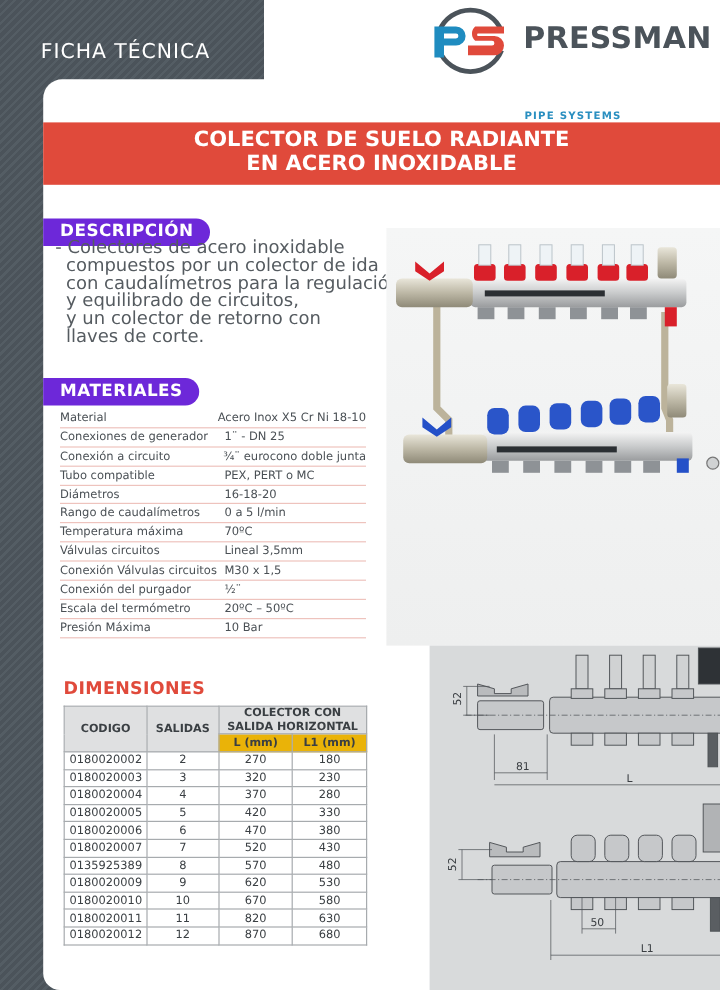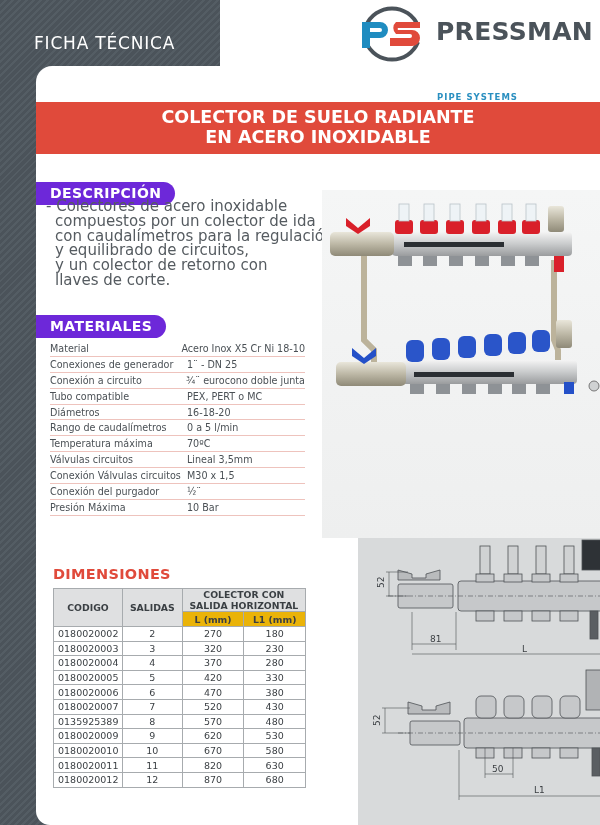--- a/index.html
+++ b/index.html
@@ -218,20 +218,24 @@
       <span class="k">Válvulas circuitos</span>
       <span class="v">Lineal 3,5mm</span>
     </div>
   <div class="row">
       <span class="k">Conexión Válvulas circuitos</span>
       <span class="v">M30 x 1,5</span>
     </div>
   <div class="row">
       <span class="k">Conexión del purgador</span>
       <span class="v">½¨</span>
+    </div>
+  <div class="row">
+      <span class="k">Escala del termómetro</span>
+      <span class="v">20ºC – 50ºC</span>
     </div>
   <div class="row">
       <span class="k">Presión Máxima</span>
       <span class="v">10 Bar</span>
     </div>
 </div>
 
 <div class="dim-title">DIMENSIONES</div>
 <table class="dim">
   <colgroup>

